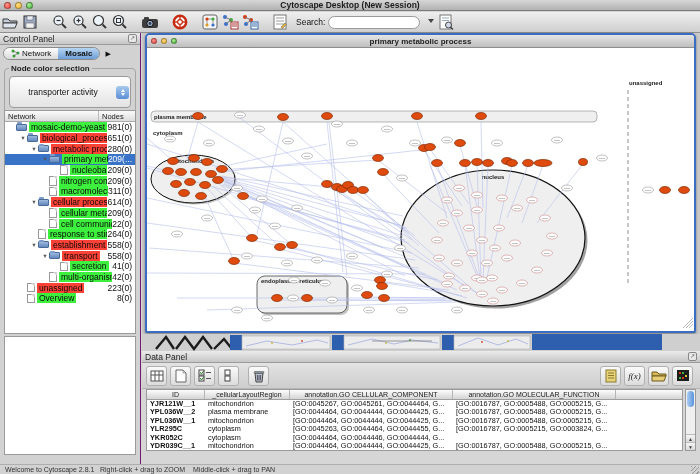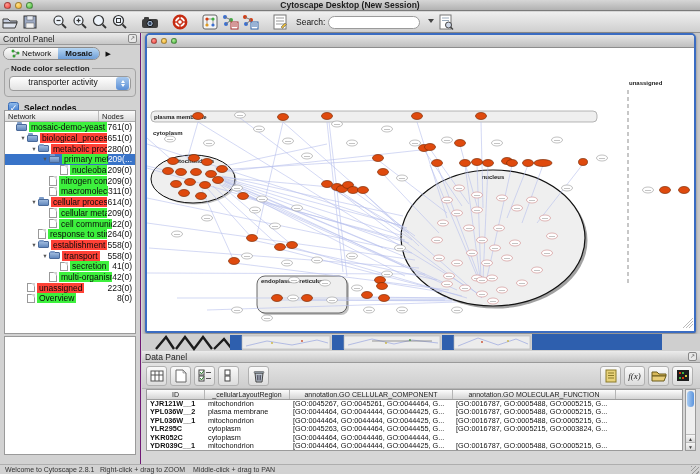--- a/index.html
+++ b/index.html
@@ -43,24 +43,24 @@
 
   
   #cp-tabs { height:17px; display:flex; align-items:center; padding:2px 3px; }
   .pill { display:flex; border:1px solid #8a8a8a; border-radius:8px; overflow:hidden; height:13px; }
   .pseg { font-size:8px; display:flex; align-items:center; padding:0 7px; color:#111; }
   .pseg.norm { background:linear-gradient(#fdfdfd,#d9d9d9); }
   .pseg.sel  { background:linear-gradient(#b5d5f2,#6f9fd8); font-weight:bold; }
   #tab-arrow { margin-left:5px; font-size:7px; color:#111; }
 
   
-  #color-fs { margin:2px 4px; border:1px solid #a5a5a5; border-radius:4px; padding:3px 4px 5px; }
+  #color-fs { margin:2px 4px; border:1px solid #a5a5a5; border-radius:4px; padding:3px 4px 16px; }
   #color-fs legend { font-size:8px; font-weight:bold; color:#222; padding:0 2px; }
-  #color-combo { height:15px; border:1px solid #9a9a9a; border-radius:4px; background:linear-gradient(#ffffff,#e3e3e3);
-    display:flex; align-items:flex-start; position:relative; }
+  #color-combo { height:32px; border:1px solid #9a9a9a; border-radius:4px; background:linear-gradient(#ffffff,#e3e3e3);
+    display:flex; align-items:center; position:relative; }
   #color-combo .cval { flex:1; text-align:center; font-size:8.5px; color:#111; }
   .stepper { width:13px; height:13px; margin-right:1px; border-radius:3px;
     background:linear-gradient(#a8c9ee,#5b8fd6); display:flex; flex-direction:column; align-items:center; justify-content:center; }
   .stepper i { width:0; height:0; border-left:2.5px solid transparent; border-right:2.5px solid transparent; display:block; margin:0.5px 0; }
   .stepper .up { border-bottom:3px solid #fff; } .stepper .dn { border-top:3px solid #fff; }
 
   #select-row { display:flex; align-items:center; padding:3px 8px 4px; }
   #select-cb { width:11px; height:11px; border-radius:2.5px; border:1px solid #3a6db8;
     background:linear-gradient(#8db9ea,#3a76cc); color:#fff; font-size:9px; line-height:10px; text-align:center; }
   #select-label { font-size:8.5px; color:#111; margin-left:5px; font-weight:bold; }
@@ -322,21 +322,21 @@
     <div id="tree-header">
       <div class="c1">Network</div>
       <div class="c2">Nodes</div>
     </div>
     <div id="network-tree">
         <div class="trow">
           <span style="width: 3px; flex: 0 0 auto;"></span>
           <span class="tri"></span>
           <span class="fico"></span>
           <span class="tlabel green">mosaic-demo-yeast</span>
-          <span class="tcount">761(0)</span>
+          <span class="tcount">981(0)</span>
         </div>
         <div class="trow">
           <span style="width: 14px; flex: 0 0 auto;"></span>
           <span class="tri">▼</span>
           <span class="fico"></span>
           <span class="tlabel red">biological_process</span>
           <span class="tcount">651(0)</span>
         </div>
         <div class="trow">
           <span style="width: 25px; flex: 0 0 auto;"></span>
@@ -448,20 +448,21 @@
   <div id="birdseye"></div>
 </div>
 
 <div id="workspace">
 
   <div id="net-window">
     <div id="net-titlebar">
       <span class="ntl" style="background:radial-gradient(circle at 35% 30%,#ff9a93,#f6433b)"></span>
       <span class="ntl" style="background:radial-gradient(circle at 35% 30%,#ffe084,#f5b32e)"></span>
       <span class="ntl" style="background:radial-gradient(circle at 35% 30%,#b6f09a,#3fb53c)"></span>
+      <span id="net-title">primary metabolic process</span>
     </div>
     <svg id="net-canvas" viewBox="0 0 547 283">
         <rect x="4" y="63" width="446" height="11" rx="4" fill="#efefef" stroke="#9a9a9a" stroke-width="0.7"></rect>
         <text x="7" y="71" class="rlab">plasma membrane</text>
         <text x="6" y="87" class="rlab">cytoplasm</text>
         <line x1="481" y1="42" x2="481" y2="237" stroke="#8f8f8f" stroke-width="1" stroke-dasharray="4 3"></line>
         <text x="482" y="37" class="rlab">unassigned</text>
         <ellipse cx="47.5" cy="132.5" rx="42" ry="24" fill="#666" opacity="0.4"></ellipse>
         <ellipse cx="46" cy="131" rx="42" ry="24" fill="#efefef" stroke="#111" stroke-width="1"></ellipse>
         <text x="46" y="115" class="rlab" text-anchor="middle">mitochondrion</text>

